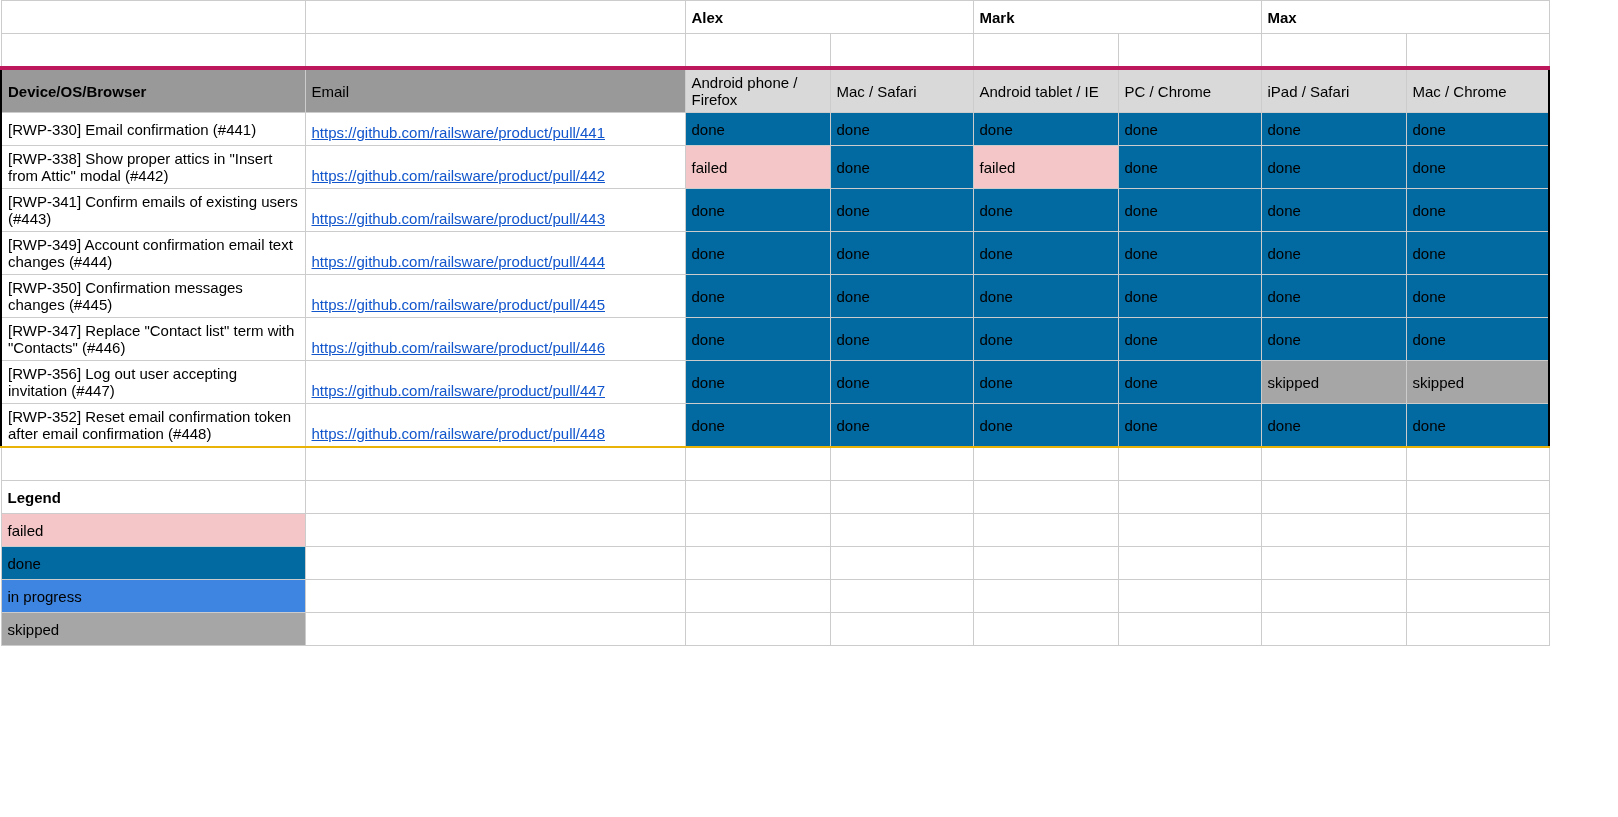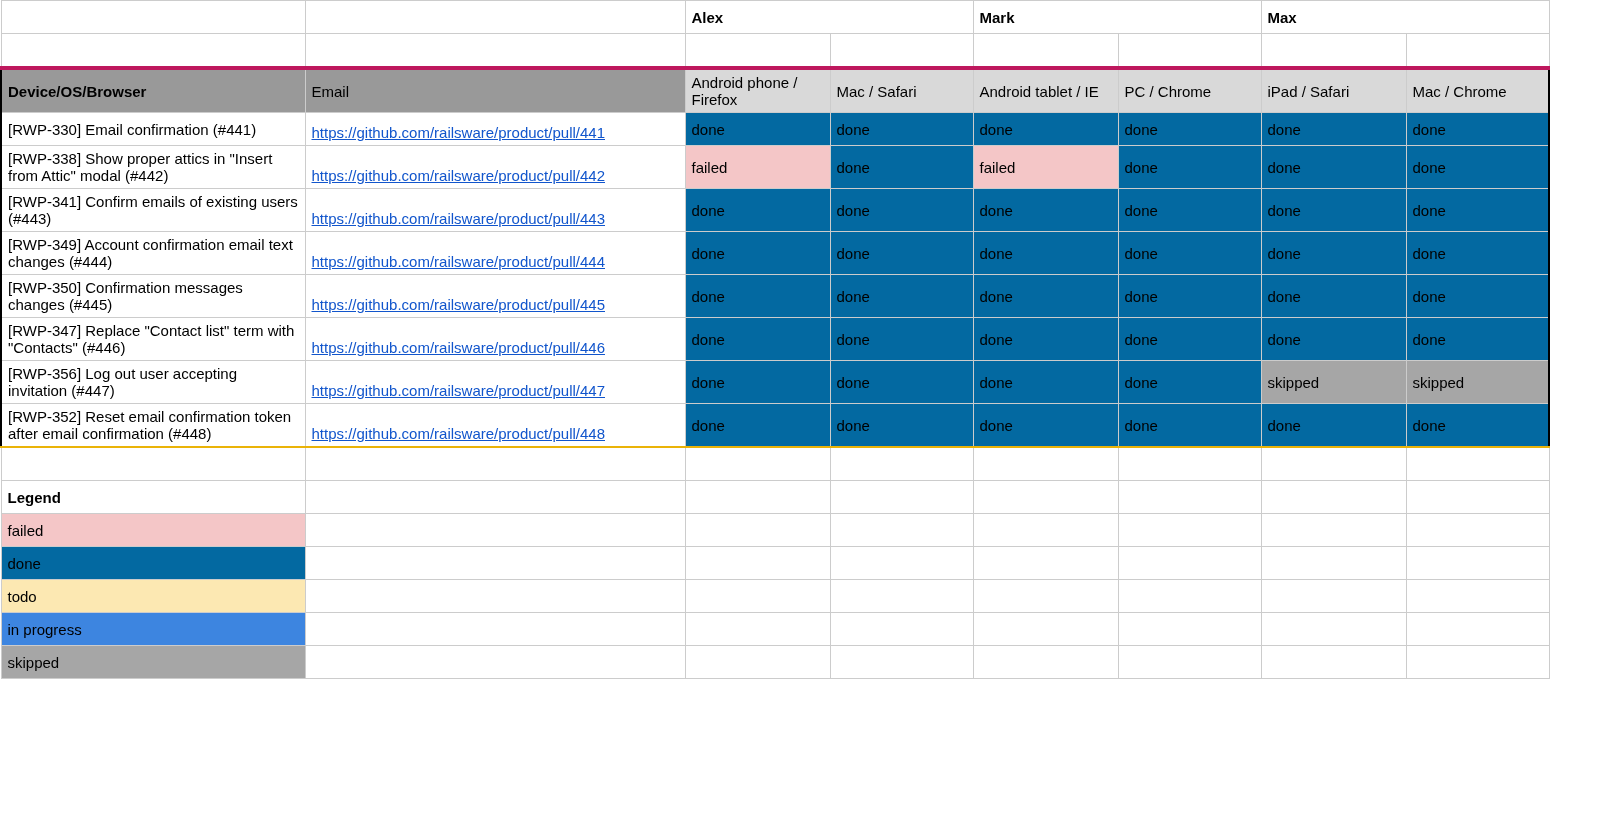--- a/index.html
+++ b/index.html
@@ -183,30 +183,20 @@
         <td class="status-done">done</td>
         <td></td>
         <td></td>
         <td></td>
         <td></td>
         <td></td>
         <td></td>
         <td></td>
       </tr>
       <tr>
-        <td class="status-todo">todo</td>
-        <td></td>
-        <td></td>
-        <td></td>
-        <td></td>
-        <td></td>
-        <td></td>
-        <td></td>
-      </tr>
-      <tr>
         <td class="status-inprog">in progress</td>
         <td></td>
         <td></td>
         <td></td>
         <td></td>
         <td></td>
         <td></td>
         <td></td>
       </tr>
       <tr>

